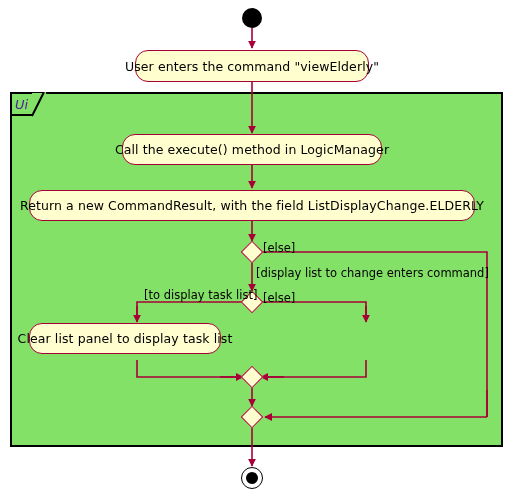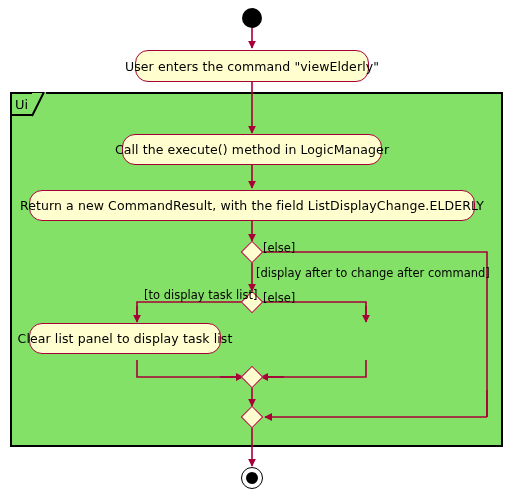--- a/index.html
+++ b/index.html
@@ -41,23 +41,24 @@
     border-top: 2px solid #000000;
     border-bottom: 2px solid #000000;
   }
   .partition-tab-diag {
     position: absolute;
     background: #84E168;
   }
   .partition-label {
     position: absolute;
     font-size: 13px;
-    color: #000000;
+    color: #4c1d95;
     line-height: 1;
     white-space: nowrap;
+    font-style: italic;
   }
   
   .activity {
     background: #FEFECE;
     border: 1.5px solid #A80036;
     border-radius: 13px;
     display: flex;
     align-items: center;
     justify-content: center;
     color: #000000;
@@ -160,21 +161,21 @@
   <div class="node activity" style="left:122px; top:134px; width:260px; height:31px;">
     <span>Call the execute() method in LogicManager</span>
   </div>
 
   <div class="node activity" style="left:29px; top:190px; width:446px; height:31px;">
     <span>Return a new CommandResult, with the field ListDisplayChange.ELDERLY</span>
   </div>
 
   <div class="node diamond" style="left:244px; top:244px; width:16px; height:16px;"></div>
   <div class="guard-label" style="left:263px; top:243px;">[else]</div>
-  <div class="guard-label" style="left:256px; top:268px;">[display after to change after command]</div>
+  <div class="guard-label" style="left:256px; top:268px;">[display list to change enters command]</div>
 
   <div class="node diamond" style="left:244px; top:294px; width:16px; height:16px;"></div>
   <div class="guard-label" style="left:144px; top:290px;">[to display task list]</div>
   <div class="guard-label" style="left:263px; top:293px;">[else]</div>
 
   <div class="node activity" style="left:29px; top:323px; width:192px; height:31px;">
     <span>Clear list panel to display task list</span>
   </div>
 
 

